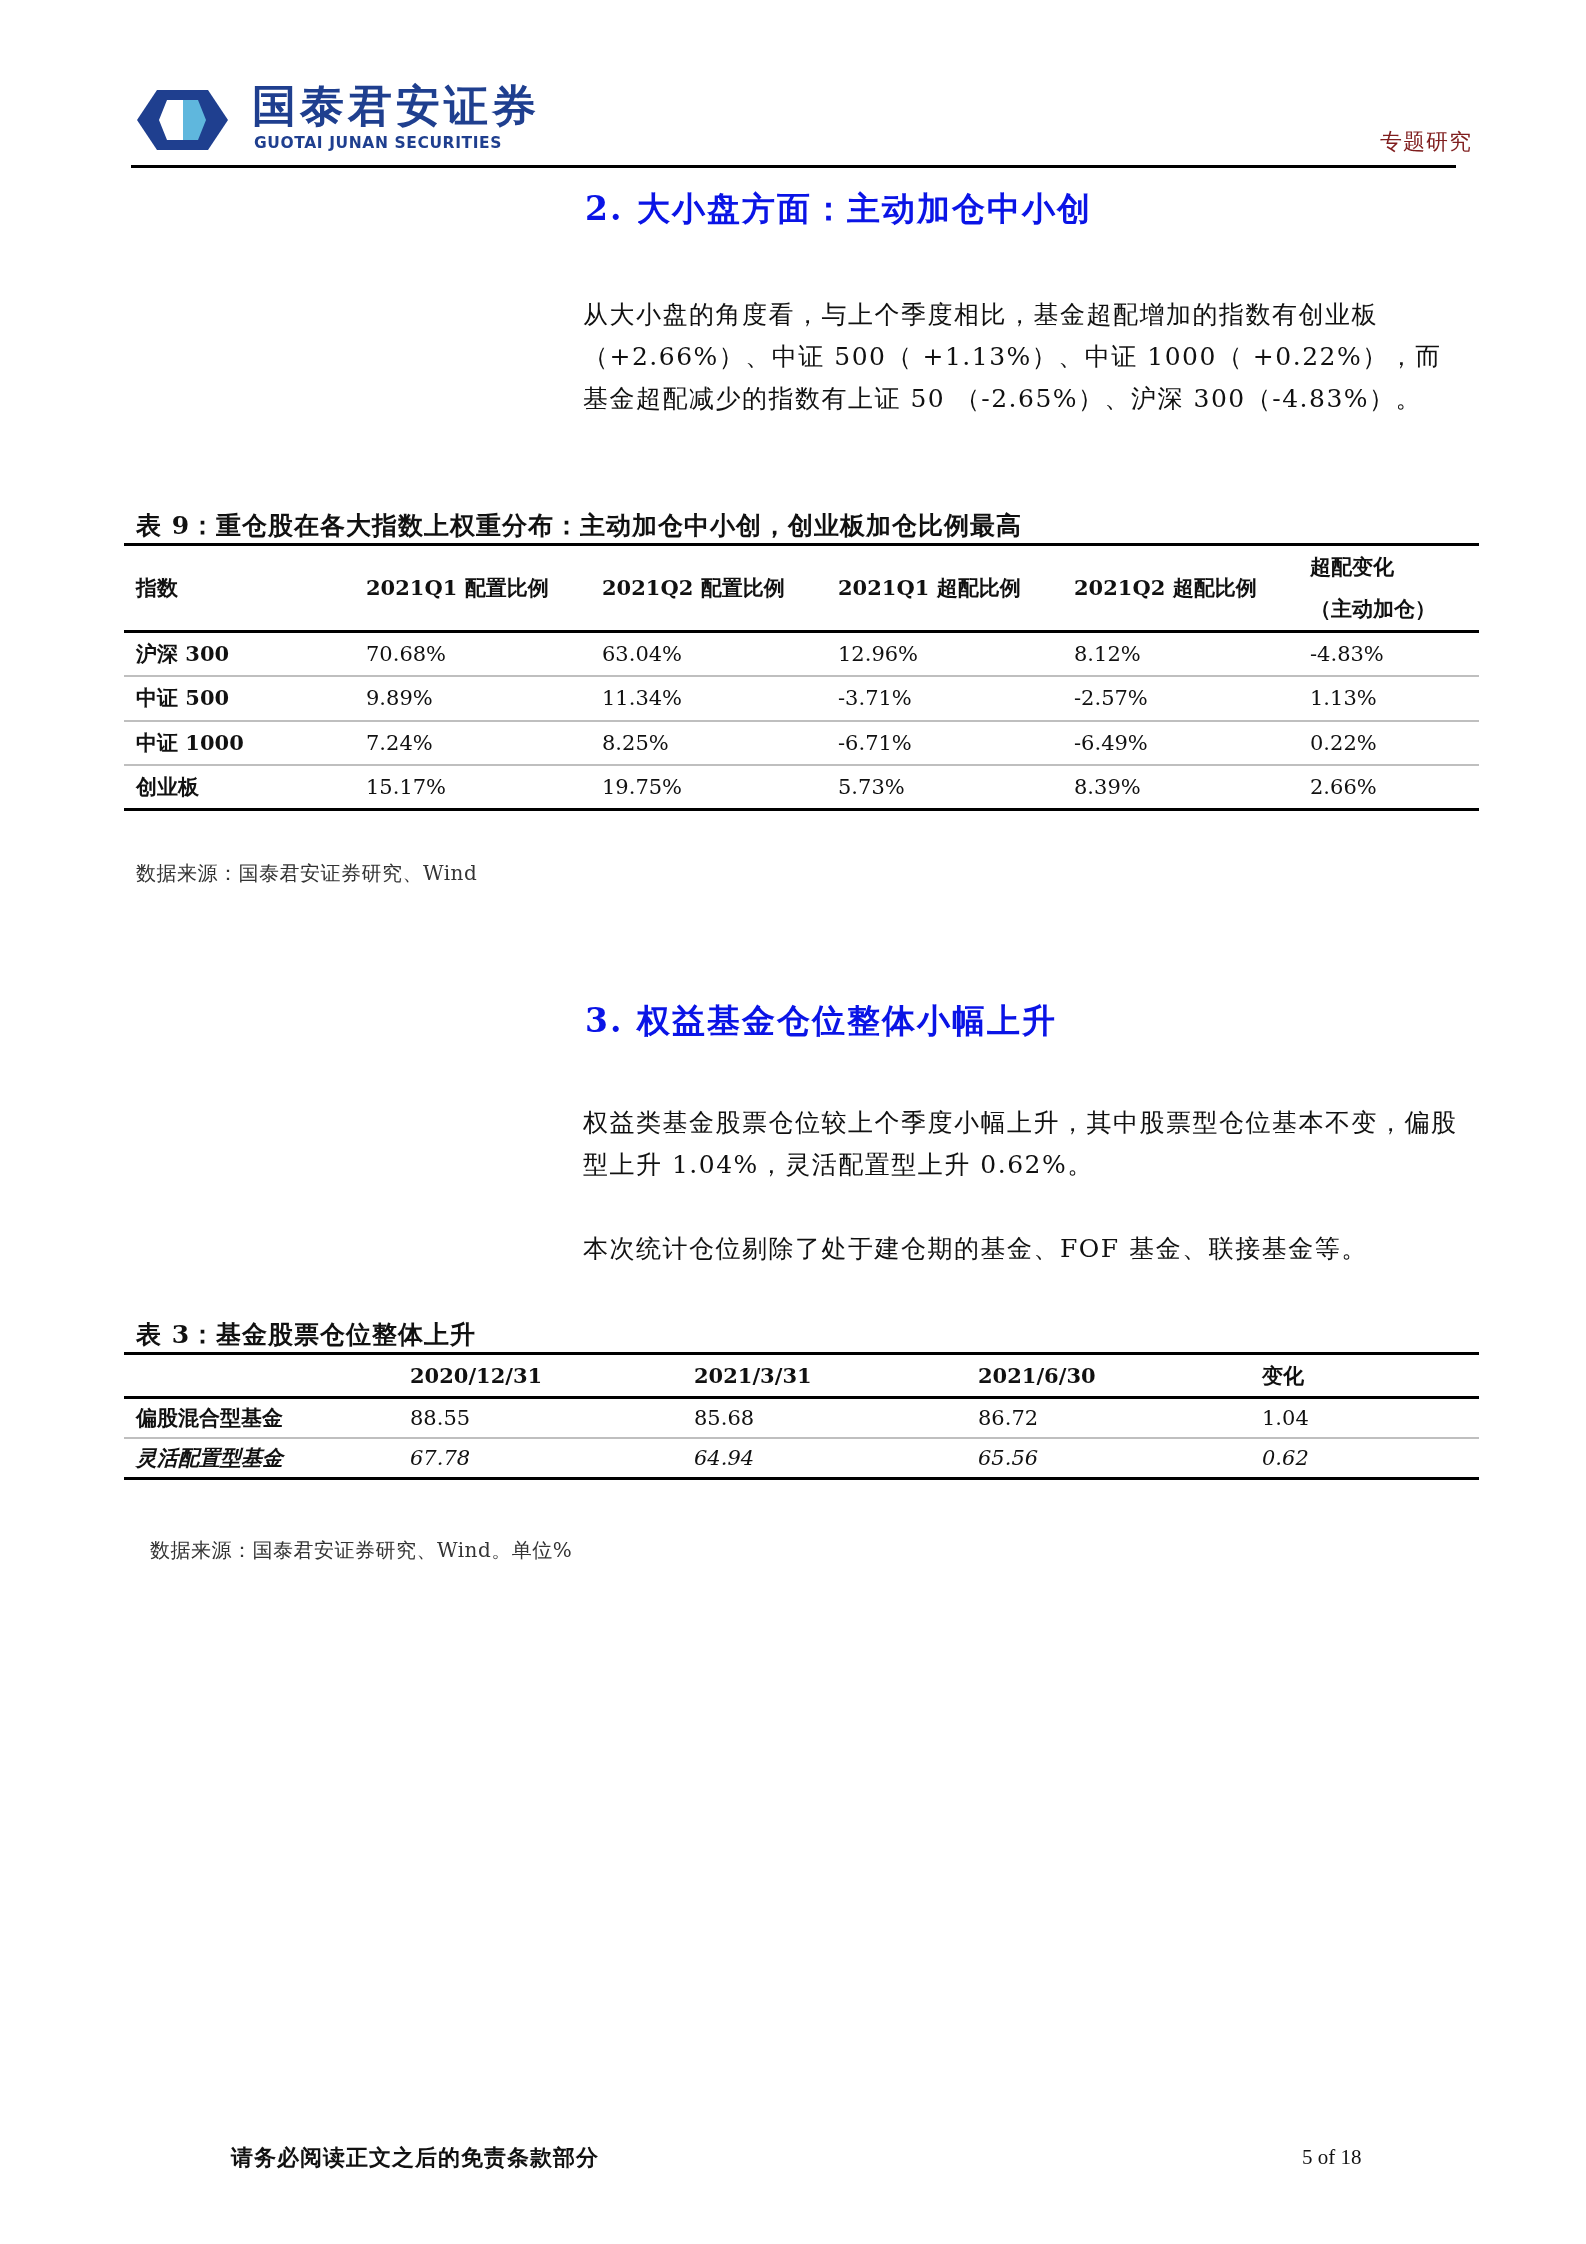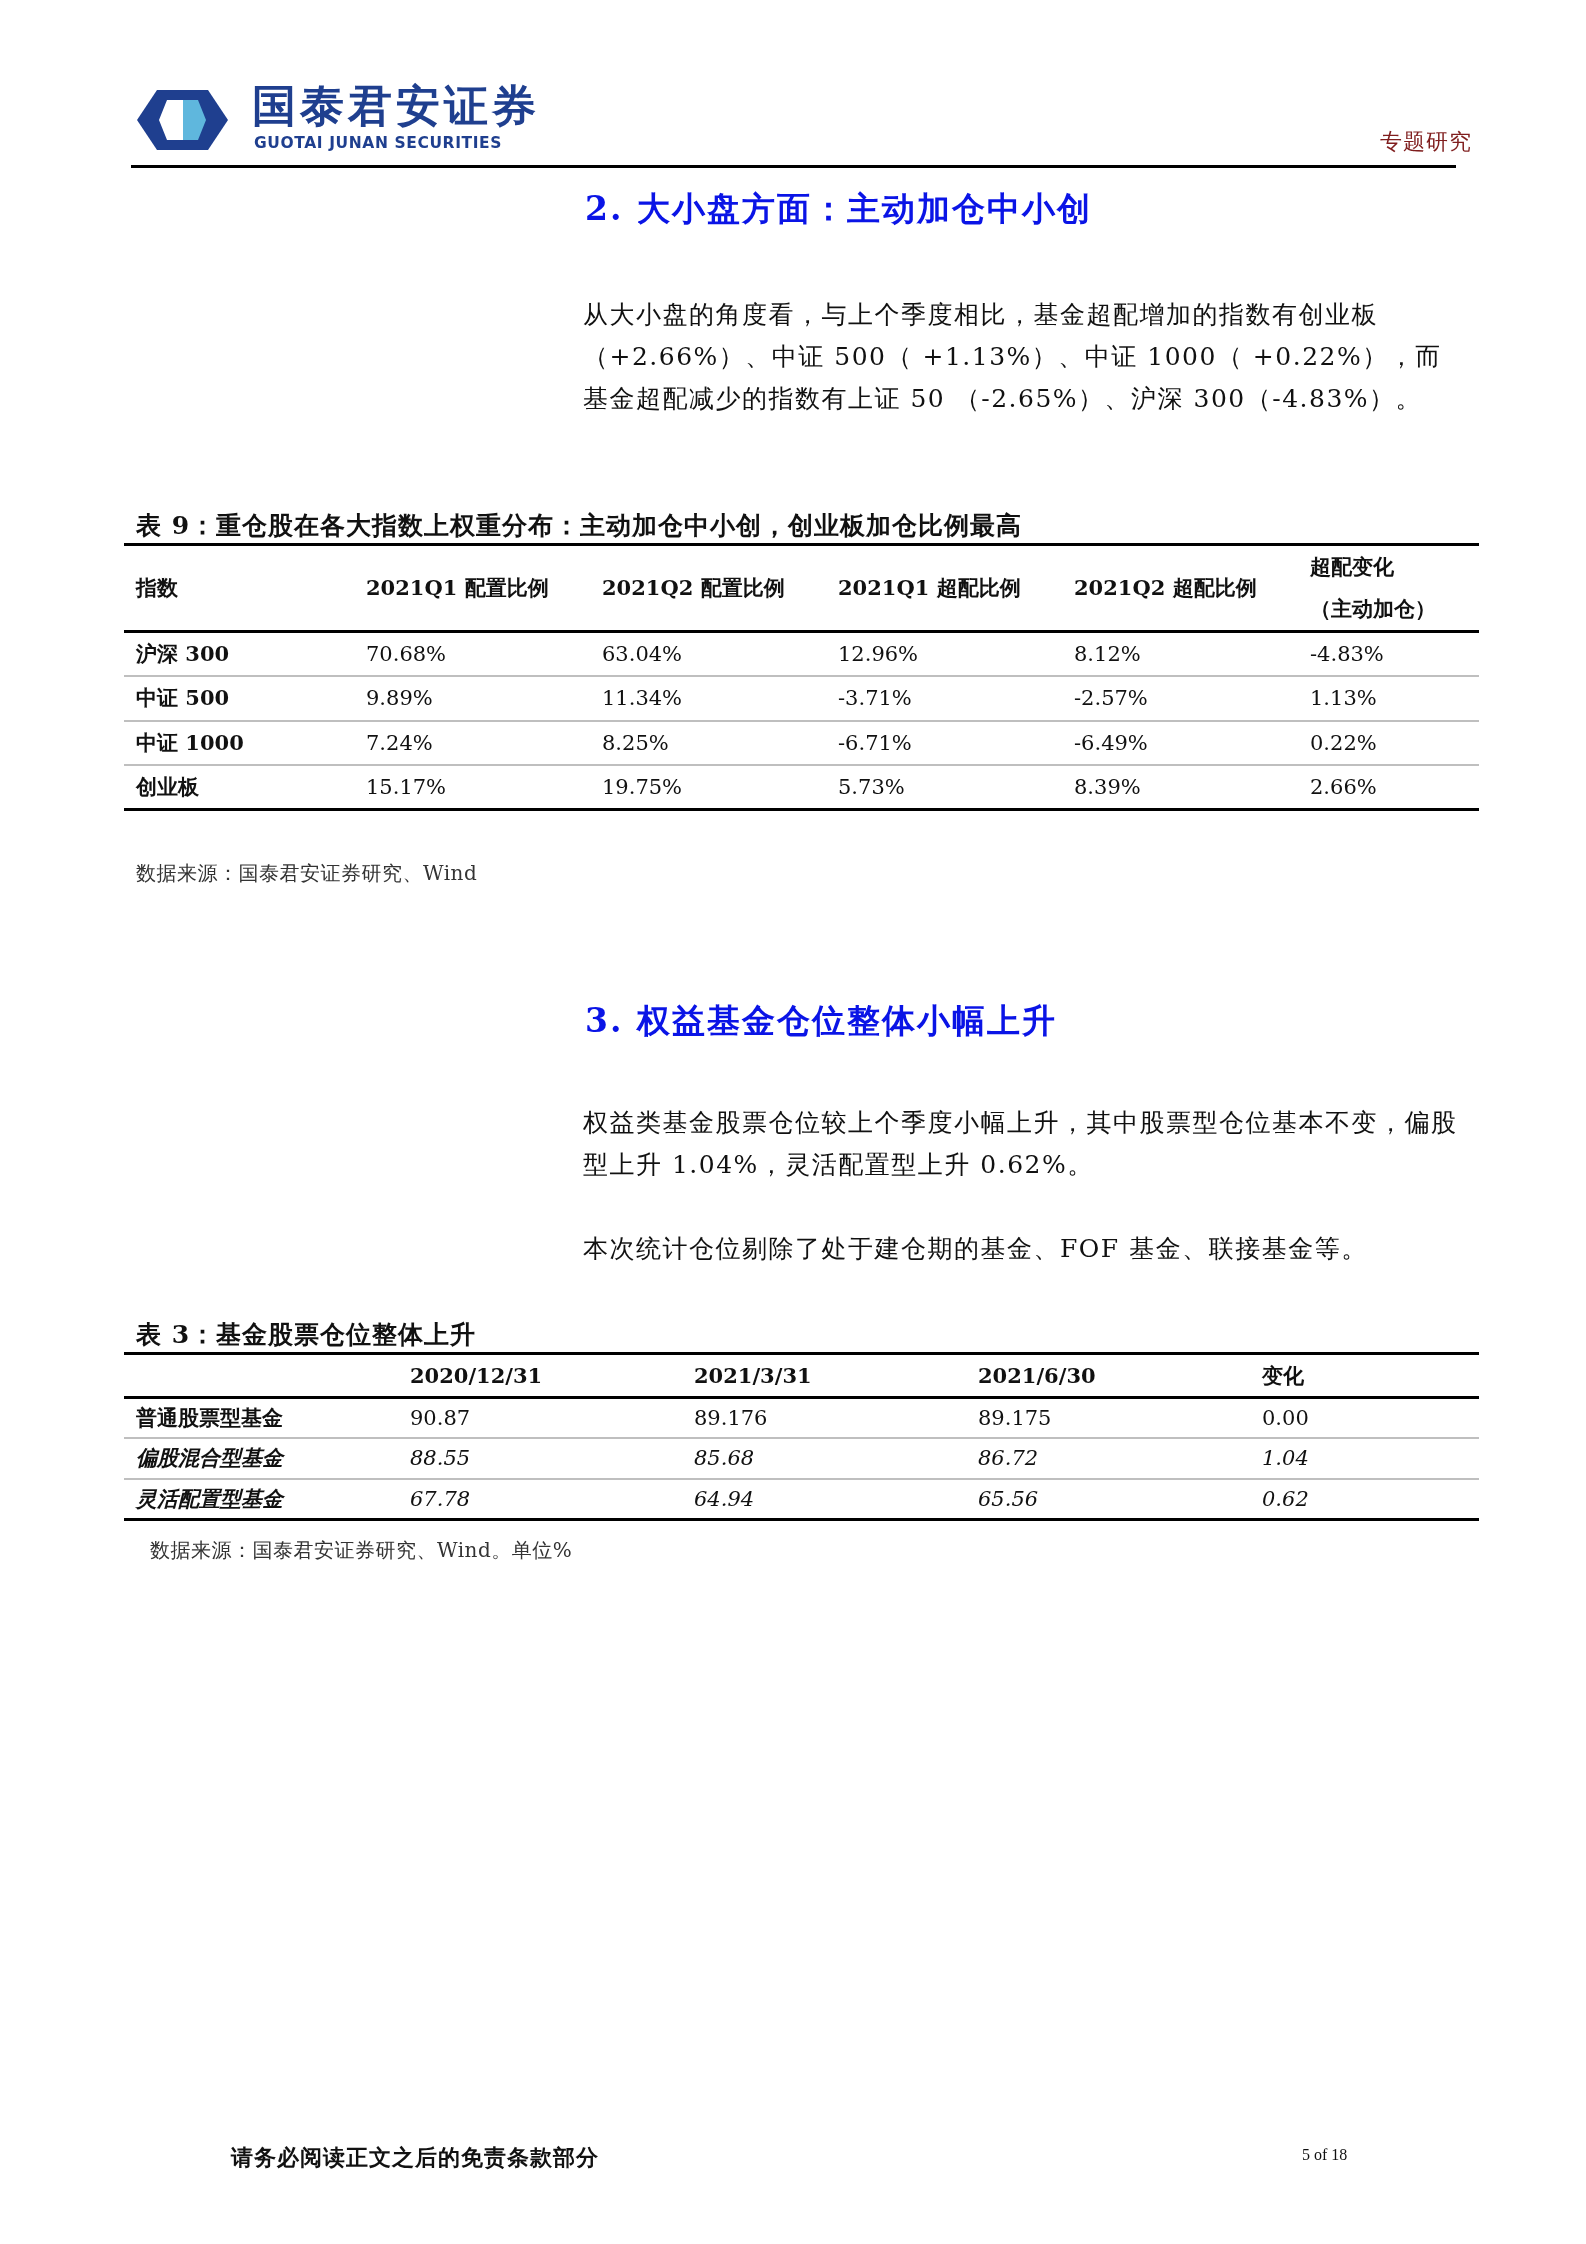--- a/index.html
+++ b/index.html
@@ -44,21 +44,21 @@
 
   #table3 { top: 1352px; border-top: 3px solid #000; border-bottom: 3px solid #000; }
   #table3 thead tr { height: 44px; border-bottom: 3px solid #000; }
   #table3 tbody tr { height: 40.5px; }
   #table3 tbody tr + tr { border-top: 2px solid #bfbfbf; font-style: italic; }
   #table3 th.c0 { width: 262px; }
   #table3 th.c1, #table3 th.c2, #table3 th.c3 { width: 272px; }
 
   
   .footer-note { position: absolute; left: 231px; top: 2146px; font-size: 22px; font-weight: bold; line-height: 1; letter-spacing: 1px; }
-  .page-num { position: absolute; left: 1302px; top: 2147px; font-size: 16px; line-height: 1; font-family: "Liberation Serif", serif; }
+  .page-num { position: absolute; left: 1302px; top: 2147px; font-size: 21px; line-height: 1; font-family: "Liberation Serif", serif; }
 </style>
 </head>
 <body>
 
 <div class="header">
   <svg class="logo" viewBox="0 0 95 64">
     <polygon points="22,2 73,2 93,32 73,62 22,62 2,32" fill="#1f3f8f"></polygon>
     <polygon points="32,12 48,12 48,52 32,52 24,32" fill="#ffffff"></polygon>
     <polygon points="48,12 63,12 71,32 63,52 48,52" fill="#5fb7dd"></polygon>
   </svg>
@@ -133,27 +133,20 @@
     <tr>
       <th class="c0"></th>
       <th class="c1">2020/12/31</th>
       <th class="c2">2021/3/31</th>
       <th class="c3">2021/6/30</th>
       <th class="c4">变化</th>
     </tr>
   </thead>
   <tbody>
     <tr>
-      <td class="first">普通股票型基金</td>
-      <td>90.87</td>
-      <td>89.176</td>
-      <td>89.175</td>
-      <td>0.00</td>
-    </tr>
-    <tr>
       <td class="first">偏股混合型基金</td>
       <td>88.55</td>
       <td>85.68</td>
       <td>86.72</td>
       <td>1.04</td>
     </tr>
     <tr>
       <td class="first">灵活配置型基金</td>
       <td>67.78</td>
       <td>64.94</td>

